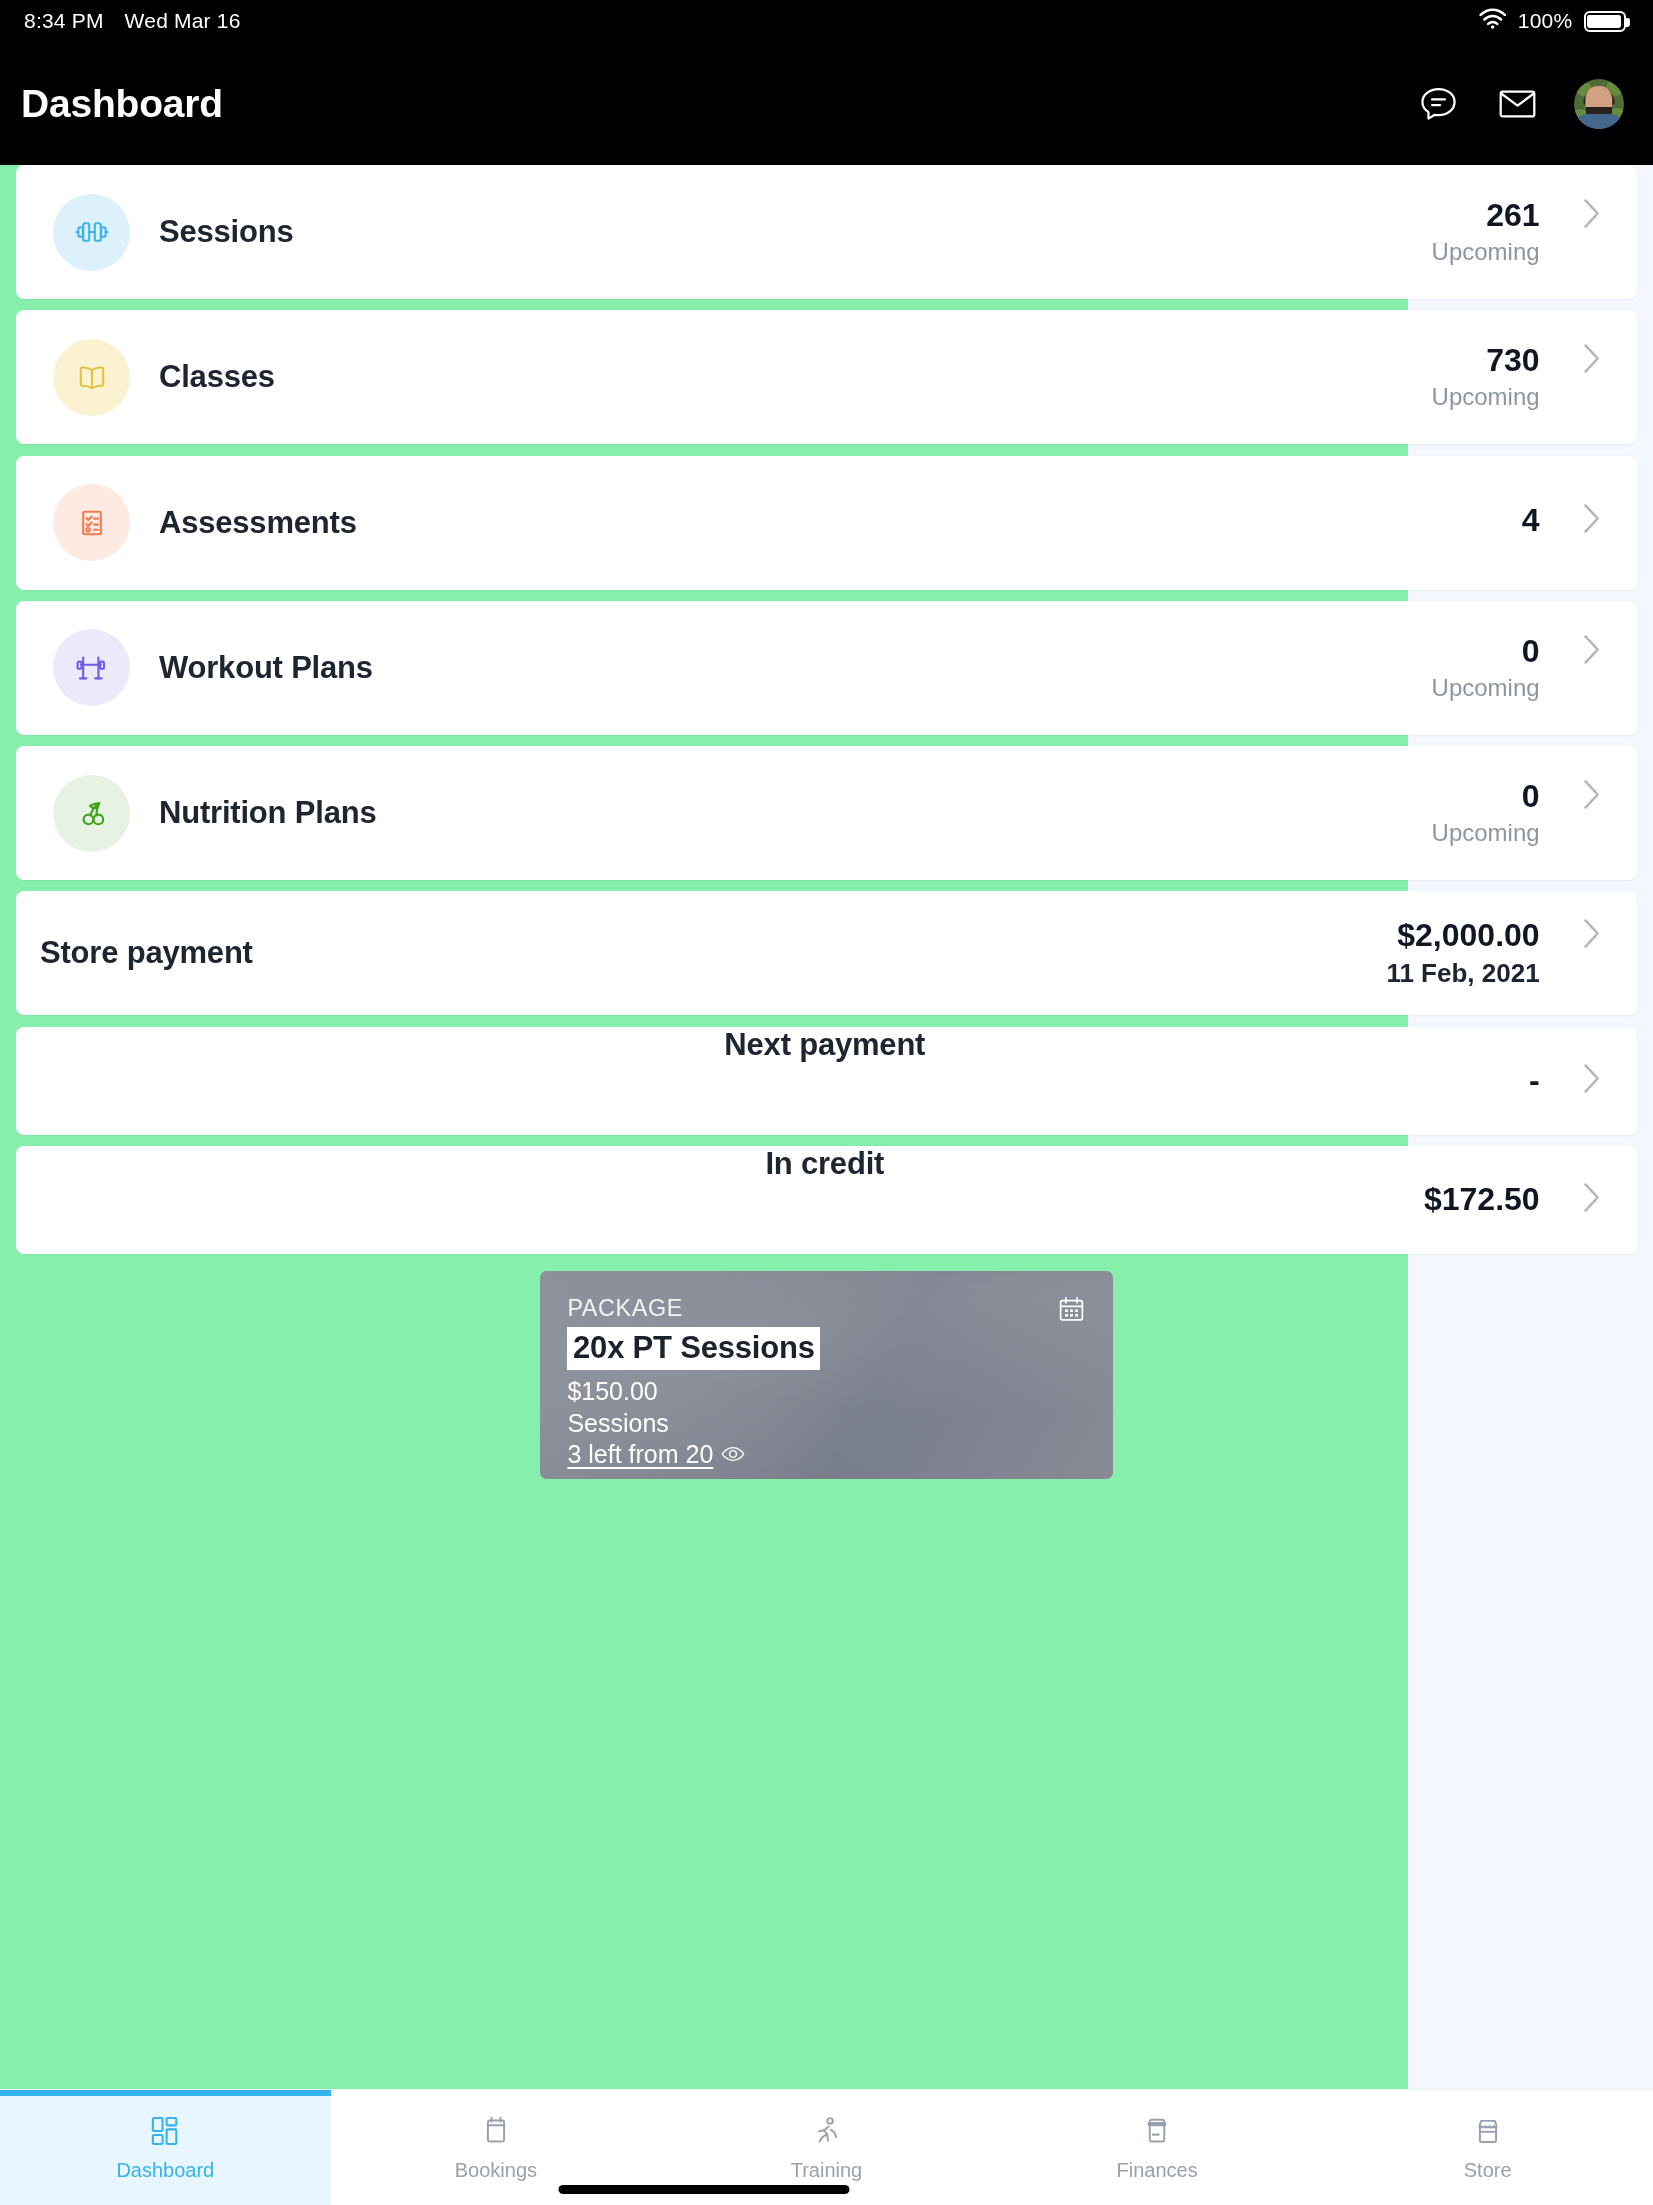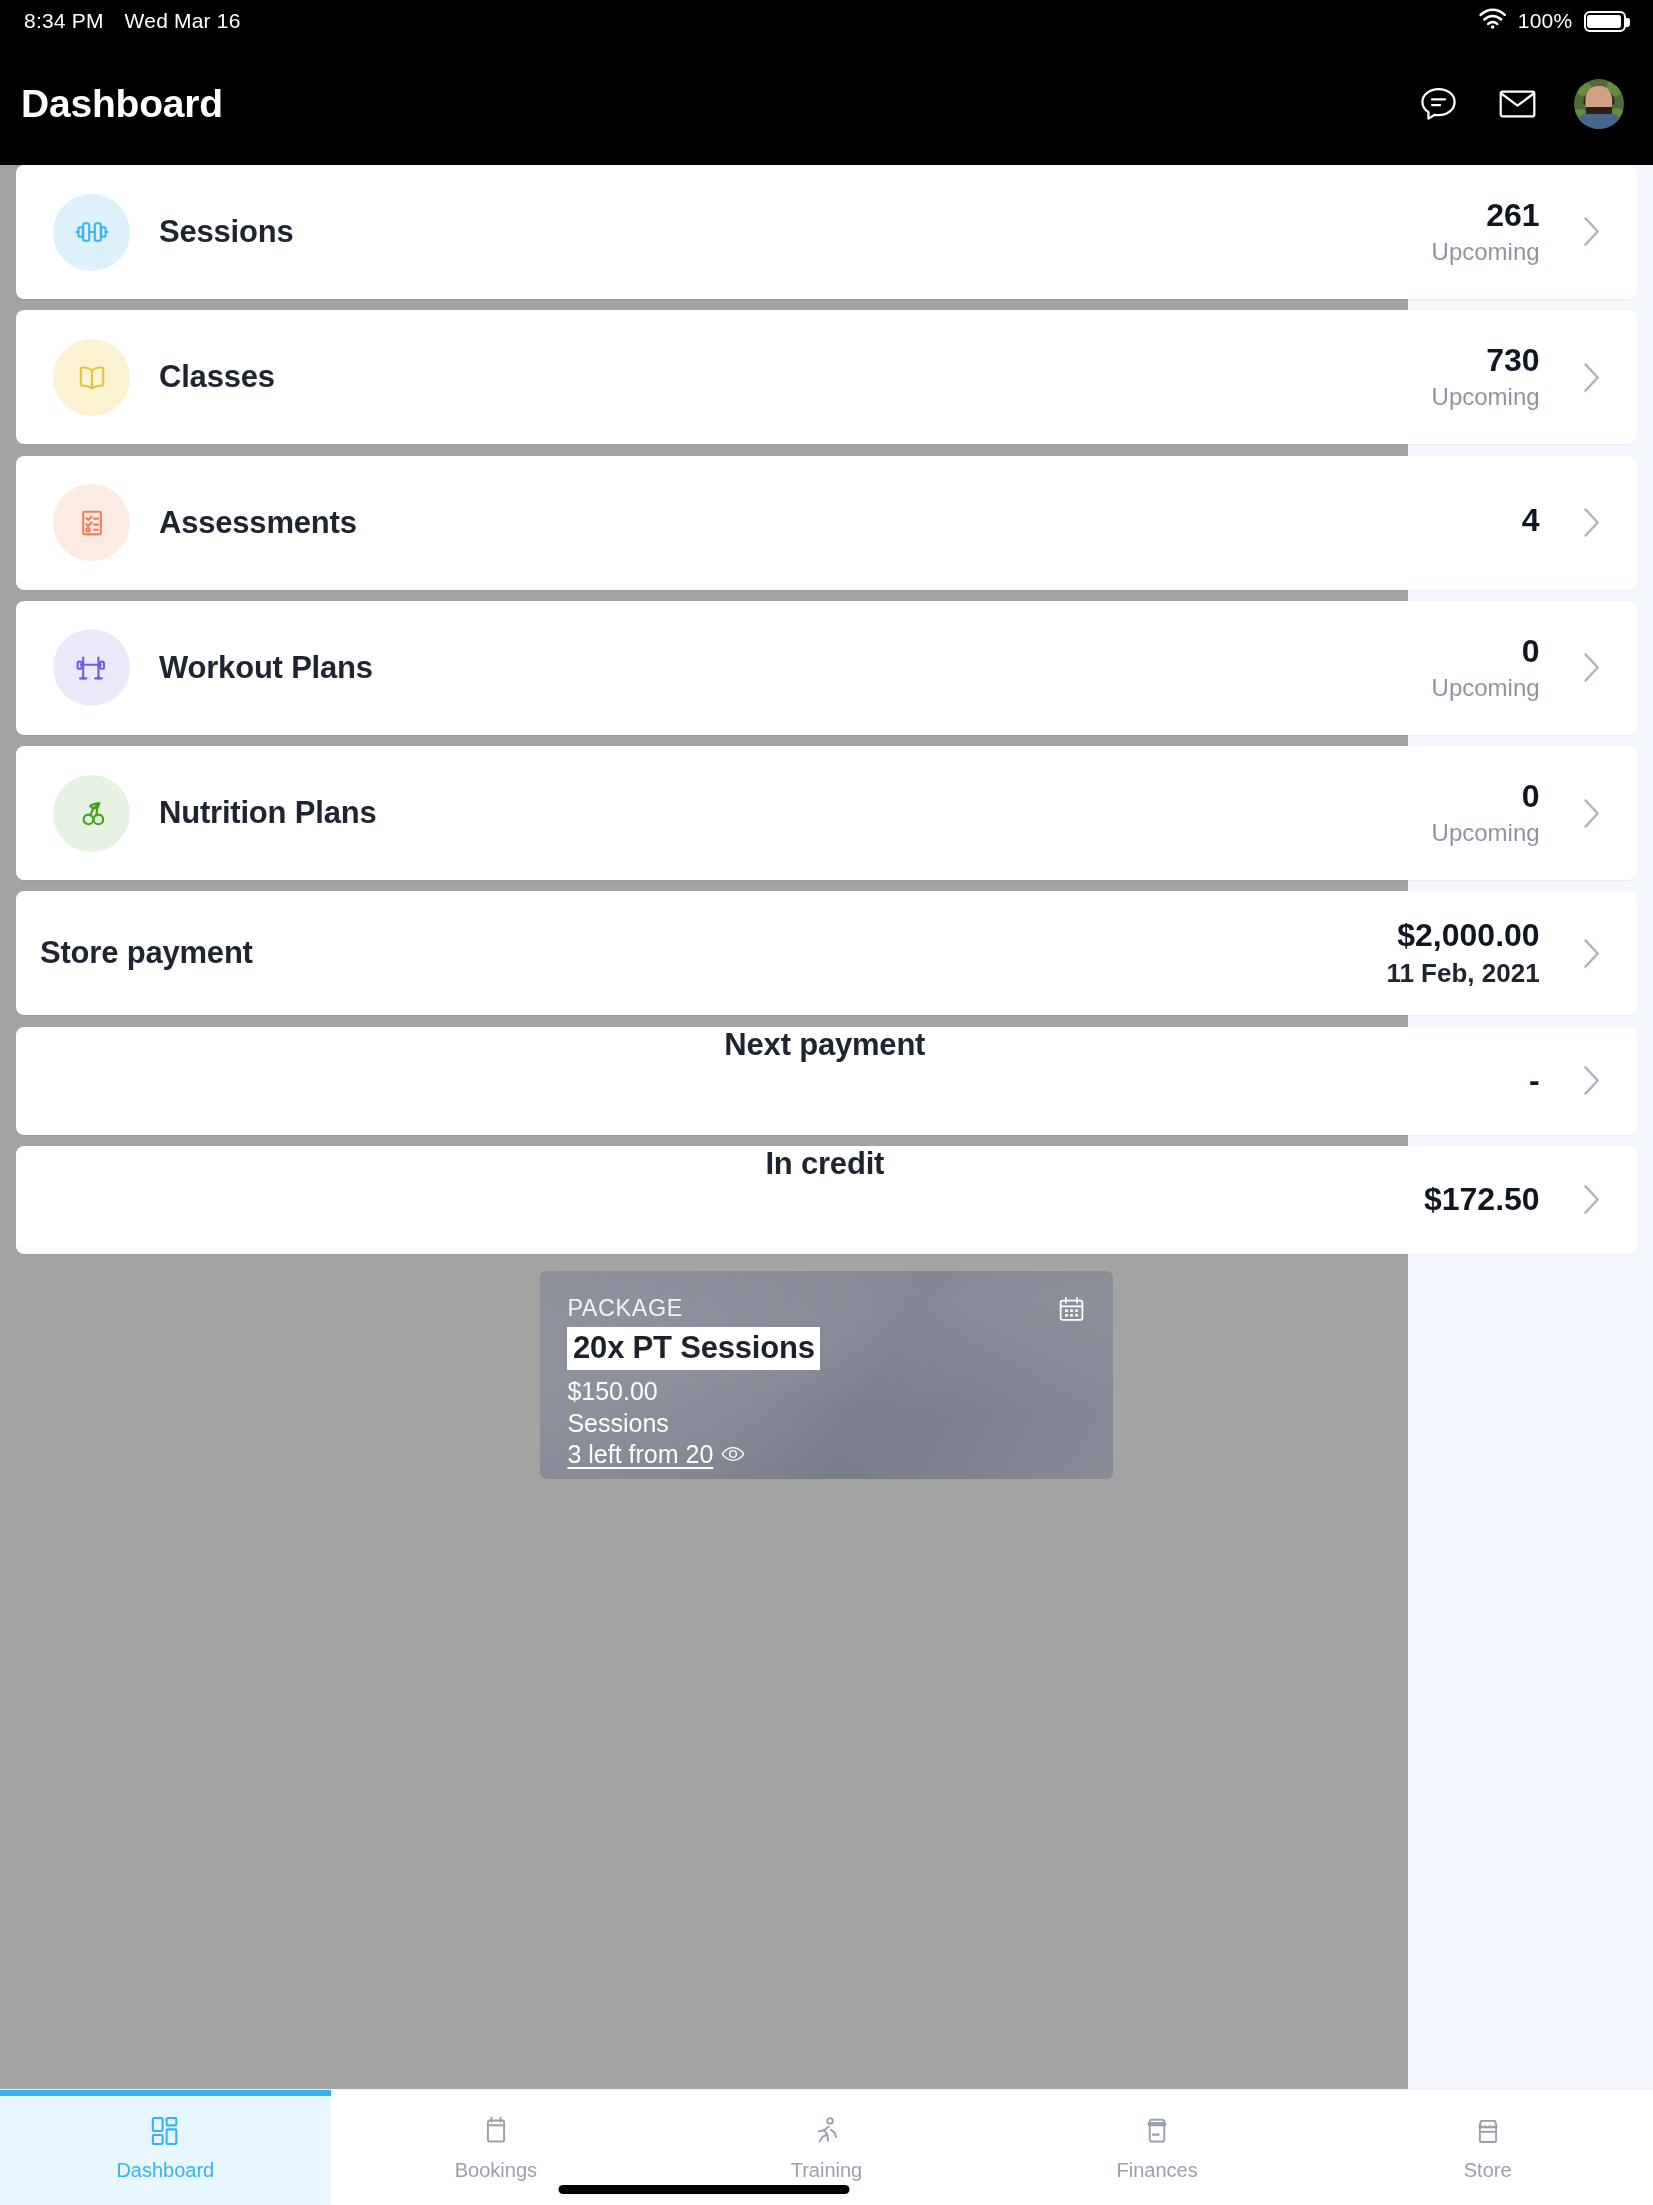--- a/index.html
+++ b/index.html
@@ -2,21 +2,21 @@
 <html style="font-size:13px"><head>
 <meta charset="utf-8">
 <style>
   * { margin:0; padding:0; box-sizing:border-box; }
   html,body {
     width:1653px; height:2205px;
     background:#f4f7fd;
     font-family:"Liberation Sans", sans-serif;
     overflow:hidden;
   }
-  #root { position:relative; width:1408px; height:2205px; background:#a3a3a3; }
+  #root { position:relative; width:1408px; height:2205px; background:#86efac; }
 
   
   .statusbar{
     position:absolute; top:0; left:0; width:1653px; height:42px;
     background:#000; color:#fff;
     display:flex; align-items:center;
     font-size:21px; letter-spacing:0.2px;
   }
   .sb-left{ display:flex; align-items:center; gap:21px; margin-left:24px; }
   .sb-right{ display:flex; align-items:center; gap:11.3px; margin-left:auto; margin-right:27.4px; }
@@ -74,21 +74,21 @@
   }
   .card.stat{ height:134px; }
   .card.pay{ height:124px; }
   .card.pay-slim{ height:108px;flex-direction:column; }
   .icon-bubble{
     width:77px; height:77px; border-radius:50%;
     display:flex; align-items:center; justify-content:center;
     flex:none; margin-right:29px;
   }
   .row-label{ font-size:31px; font-weight:700; color:#1e2430; letter-spacing:-0.2px; }
-  .row-right{ margin-left:auto; display:flex; align-items:center; }
+  .row-right{ margin-left:auto; display:flex; align-items:flex-start; }
   .row-vals{ text-align:right; min-width:97px; }
   .row-value{ font-size:32px; font-weight:700; color:#111722; line-height:1.12; }
   .row-sub{ font-size:24px; color:#8d94a3; margin-top:4px; }
   .row-sub.dark{ color:#1e2430; font-weight:700; font-size:26px; }
   .chev{ width:36px; margin-left:34px; display:flex; justify-content:center; color:#aeb4c2; }
 
   
   .pkg-wrap{ position:absolute; top:1271px; left:0; width:1653px; display:flex; justify-content:center; }
   .pkg-card{
     width:573px; height:208px; border-radius:6.5px;

